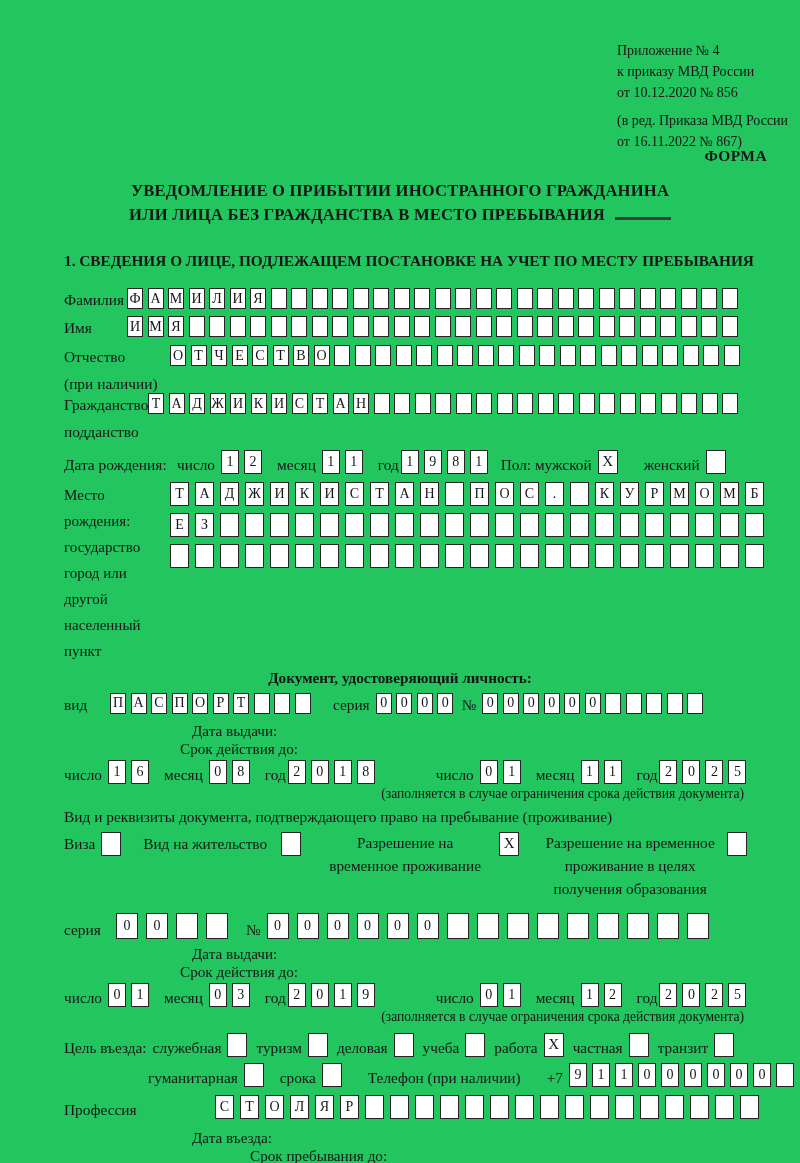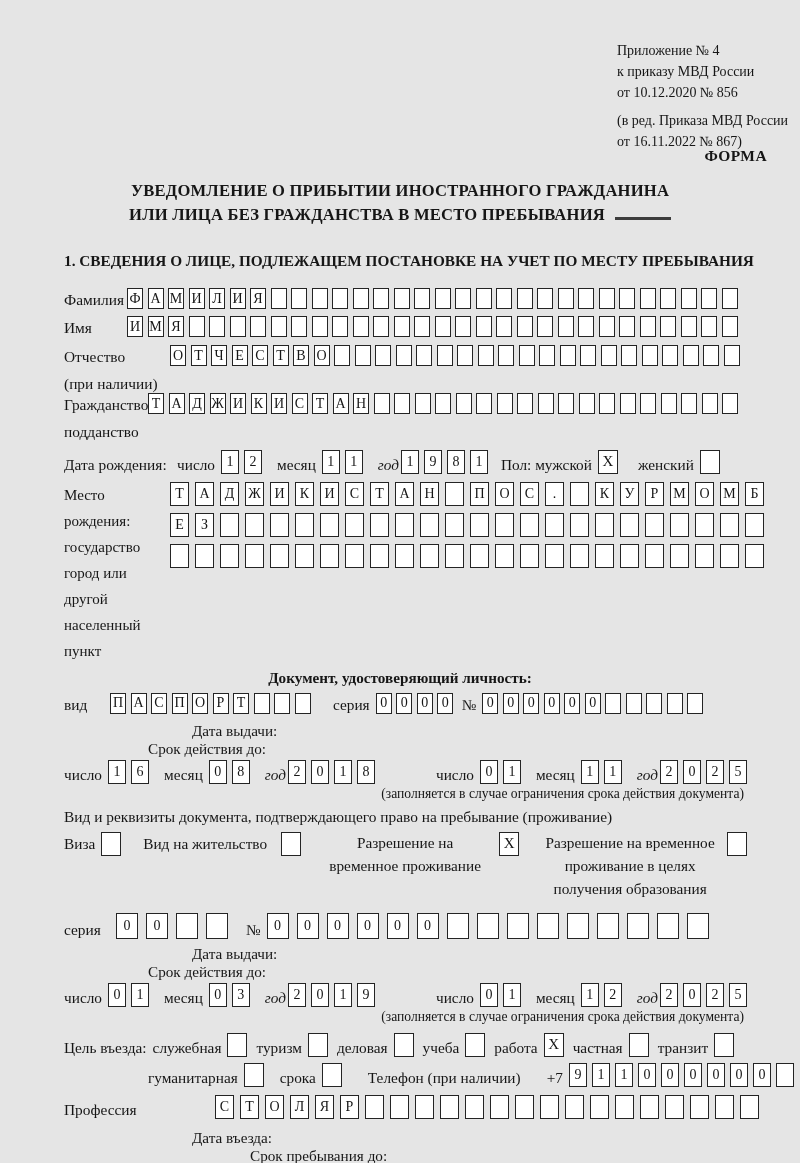--- a/index.html
+++ b/index.html
@@ -1,18 +1,18 @@
 <!DOCTYPE html>
 <html><head>
 <meta charset="utf-8">
 <style>
   * { margin:0; padding:0; box-sizing:border-box; }
   html,body { background:#ffffff; }
   .page {
-    width:800px; height:1163px; background:#e5e5e5; position:relative;
+    width:800px; height:1163px; background:#22c55e; position:relative;
     font-family:"Liberation Serif","DejaVu Serif",serif; color:#161616; overflow:hidden;
   }
   
   .appendix { position:absolute; left:617px; top:40px; font-size:14px; line-height:1.5; }
   .appendix .rev { margin-top:7px; }
   .forma { position:absolute; right:33px; top:147px; font-weight:bold; font-size:15.5px; letter-spacing:.4px; }
 
   .title { margin-top:179px; text-align:center; font-weight:bold; font-size:16.6px; line-height:1.45; letter-spacing:.2px; }
   .uline { display:inline-block; width:56px; border-bottom:3px solid #3d3d3d; margin-left:10px; }
 
@@ -27,25 +27,25 @@
   .box { display:inline-flex; align-items:center; justify-content:center; border:1.7px solid #242424; font-size:14px; flex-shrink:0; background:#fff; }
   .c21 .box  { width:16px; height:21px; margin-right:4.5px; }
   .c26 .box  { width:19px; height:24px; margin-right:6px; }
   .c30 .box  { width:22px; height:26px; margin-right:8px; }
   .cdate .box{ width:18px; height:24px; margin-right:5px; }
   .checkbox { display:inline-flex; align-items:center; justify-content:center; width:20px; height:24px;
               border:1.7px solid #242424; font-size:15px; flex-shrink:0; background:#fff; }
 
   .dlbl  { font-size:15.3px; margin:0 6px 0 10px; white-space:nowrap; }
   .dlbl0 { font-size:15.3px; margin-right:6px; white-space:nowrap; }
-  .yr { margin-left:10px; margin-right:2px;font-style:italic; }
+  .yr { margin-left:10px; margin-right:2px; }
   .g2 { margin-left:56px; }
   .dheads { display:flex; margin-left:64px; font-size:15.2px;flex-direction:column; }
   .dh1 { margin-left:128px; }
-  .dh2 { margin-left:84px; }
+  .dh2 { margin-left:116px; }
   .note-r { text-align:right; margin-right:56px; font-size:13.6px; margin-top:2px; }
   .center-b { text-align:center; font-weight:bold; font-size:15.2px; margin-top:5px; }
   .optwrap { display:inline-block; text-align:center; font-size:15.3px; line-height:1.5; flex-shrink:0; }
   .plain { font-size:15.4px; margin-left:64px; }
 
   .mt2{margin-top:2px}.mt4{margin-top:4px}.mt6{margin-top:6px}.mt7{margin-top:7px}
   .mt8{margin-top:8px}.mt10{margin-top:10px}.mt12{margin-top:12px}.mt18{margin-top:18px}
   .mb6{margin-bottom:7px}
 </style>
 </head>
@@ -230,21 +230,21 @@
       </span>
     <span class="dlbl yr">год</span>
     <span class="cells cdate">
         <span class="box">1</span>
         <span class="box">9</span>
         <span class="box">8</span>
         <span class="box">1</span>
       </span>
     <span class="dlbl" style="margin-left:8px">Пол: мужской</span>
     <span class="checkbox">X</span>
-    <span class="dlbl" style="margin-left:20px">женский</span>
+    <span class="dlbl" style="margin-left:26px">женский</span>
     <span class="checkbox"></span>
   </div>
 
   <div class="frow mt8">
     <span class="flabel" style="width:106px; line-height:26px; font-size:15px">
       <span class="l2">Место рождения:</span>
       <span class="l2">государство</span>
       <span class="l2">город или другой</span>
       <span class="l2">населенный пункт</span>
     </span>

